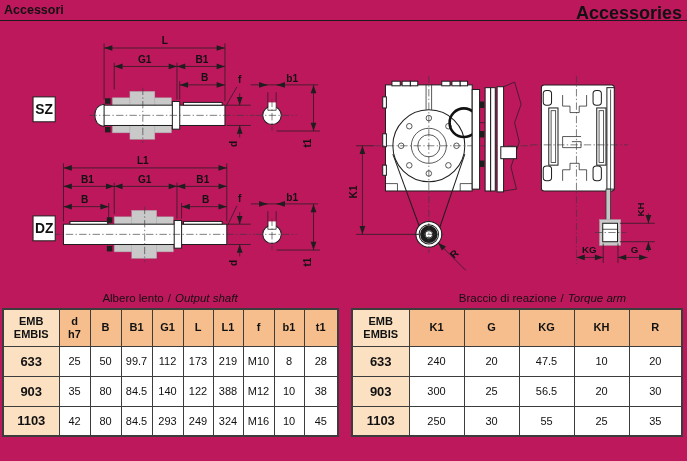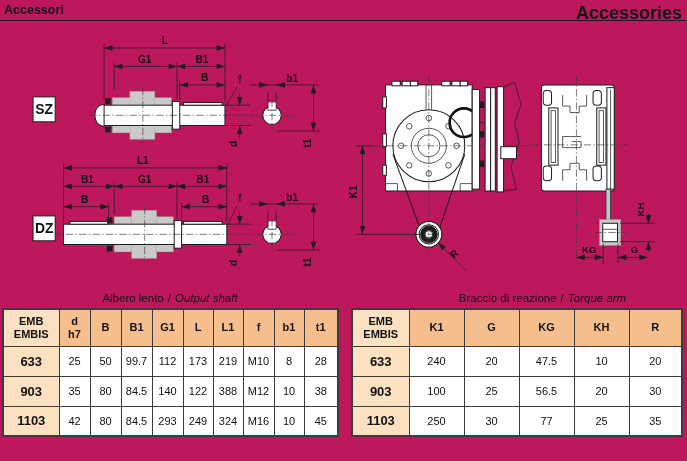--- a/index.html
+++ b/index.html
@@ -370,31 +370,31 @@
         <tr>
           <td class="mod">633</td>
           <td>240</td>
           <td>20</td>
           <td>47.5</td>
           <td>10</td>
           <td>20</td>
         </tr>
         <tr>
           <td class="mod">903</td>
-          <td>100</td>
+          <td>300</td>
           <td>25</td>
           <td>56.5</td>
           <td>20</td>
           <td>30</td>
         </tr>
         <tr>
           <td class="mod">1103</td>
           <td>250</td>
           <td>30</td>
-          <td>77</td>
+          <td>55</td>
           <td>25</td>
           <td>35</td>
         </tr>
       </tbody>
     </table>
   </div>
 
 </div>
 
 </body></html>

